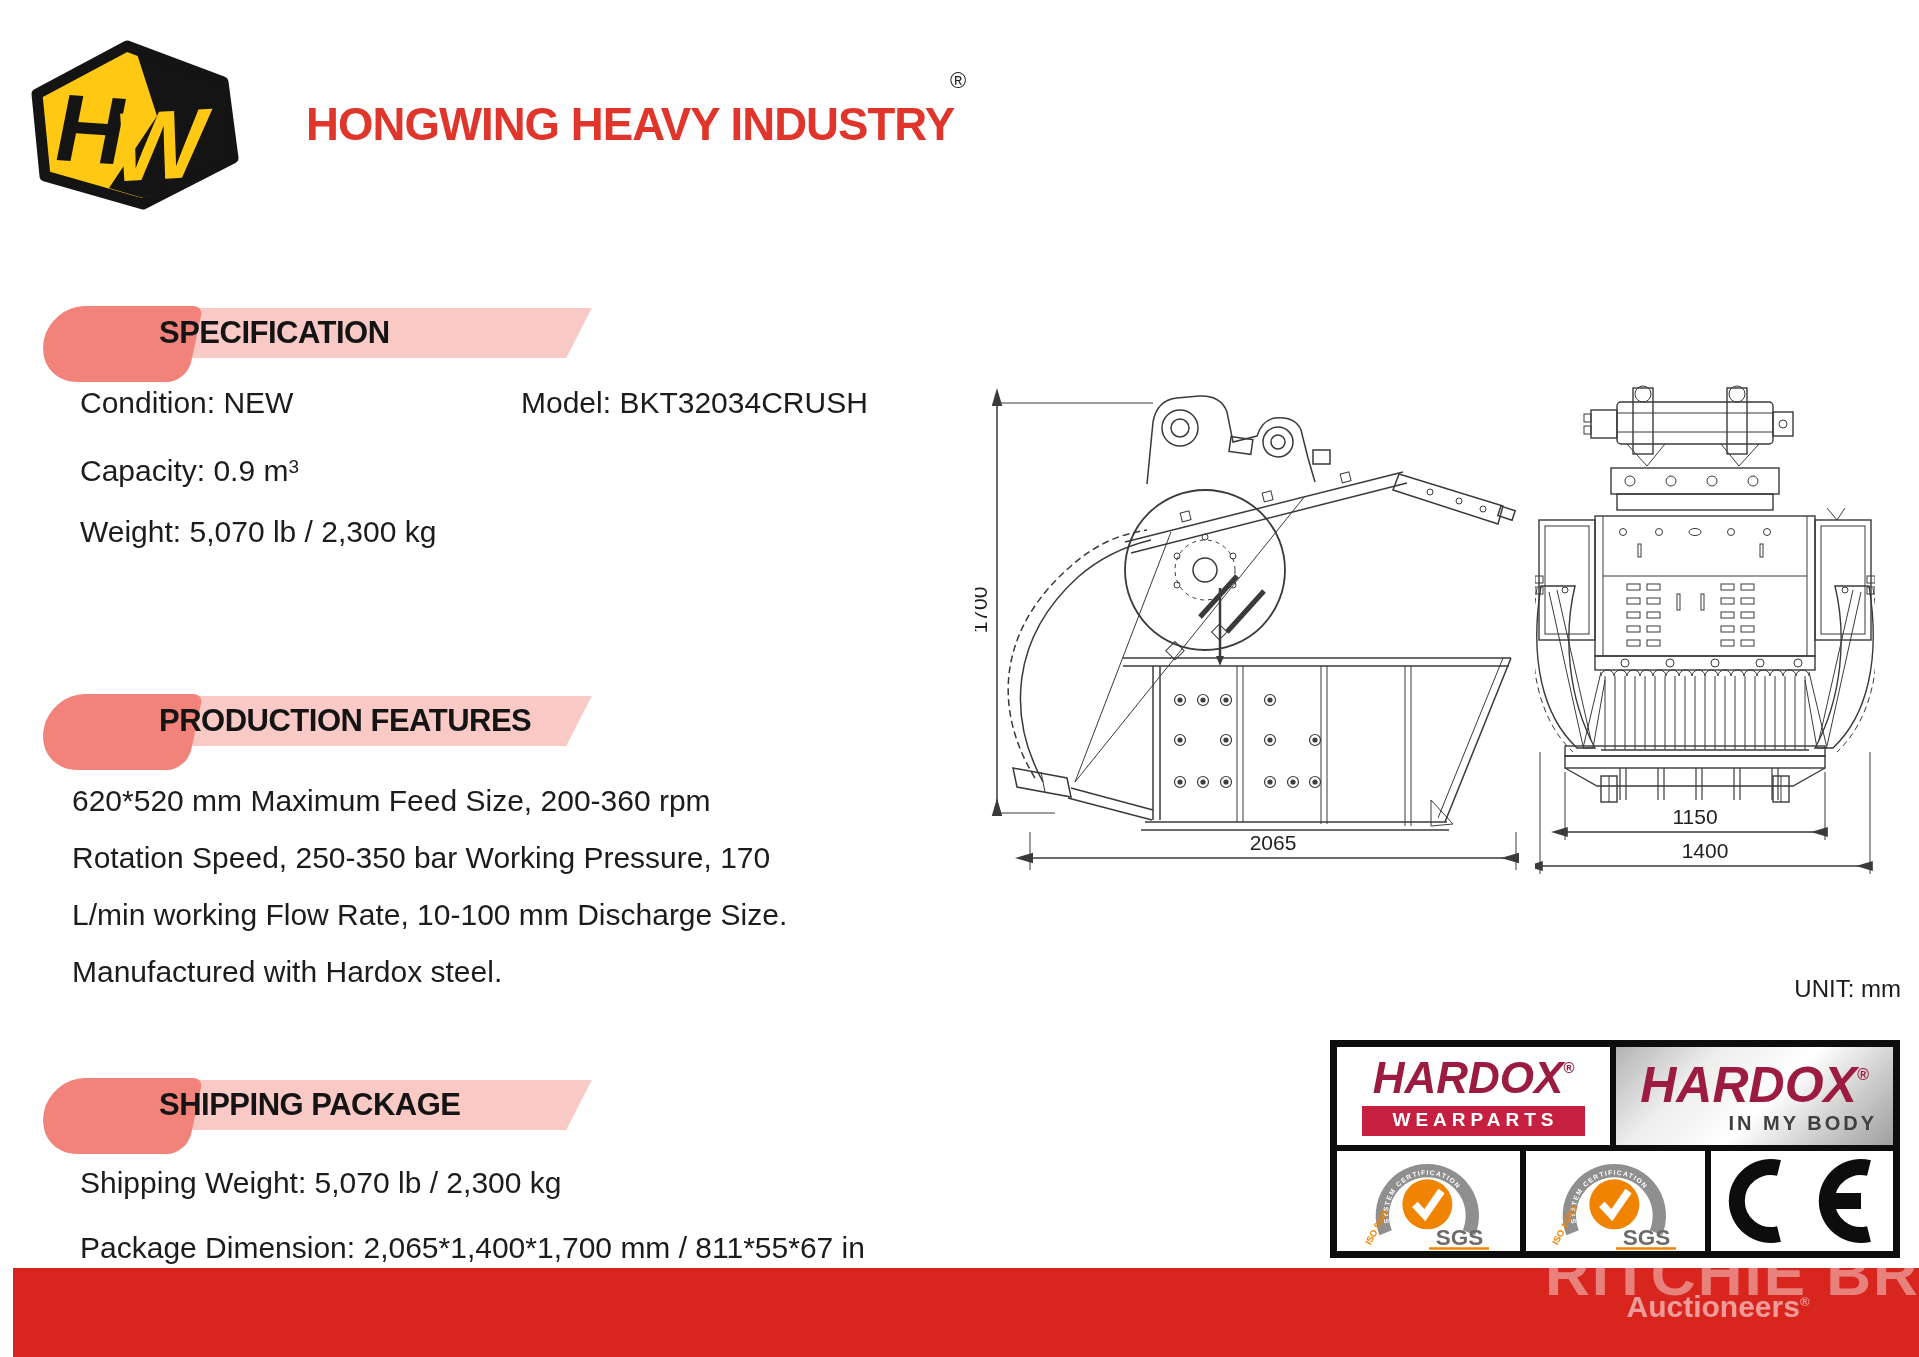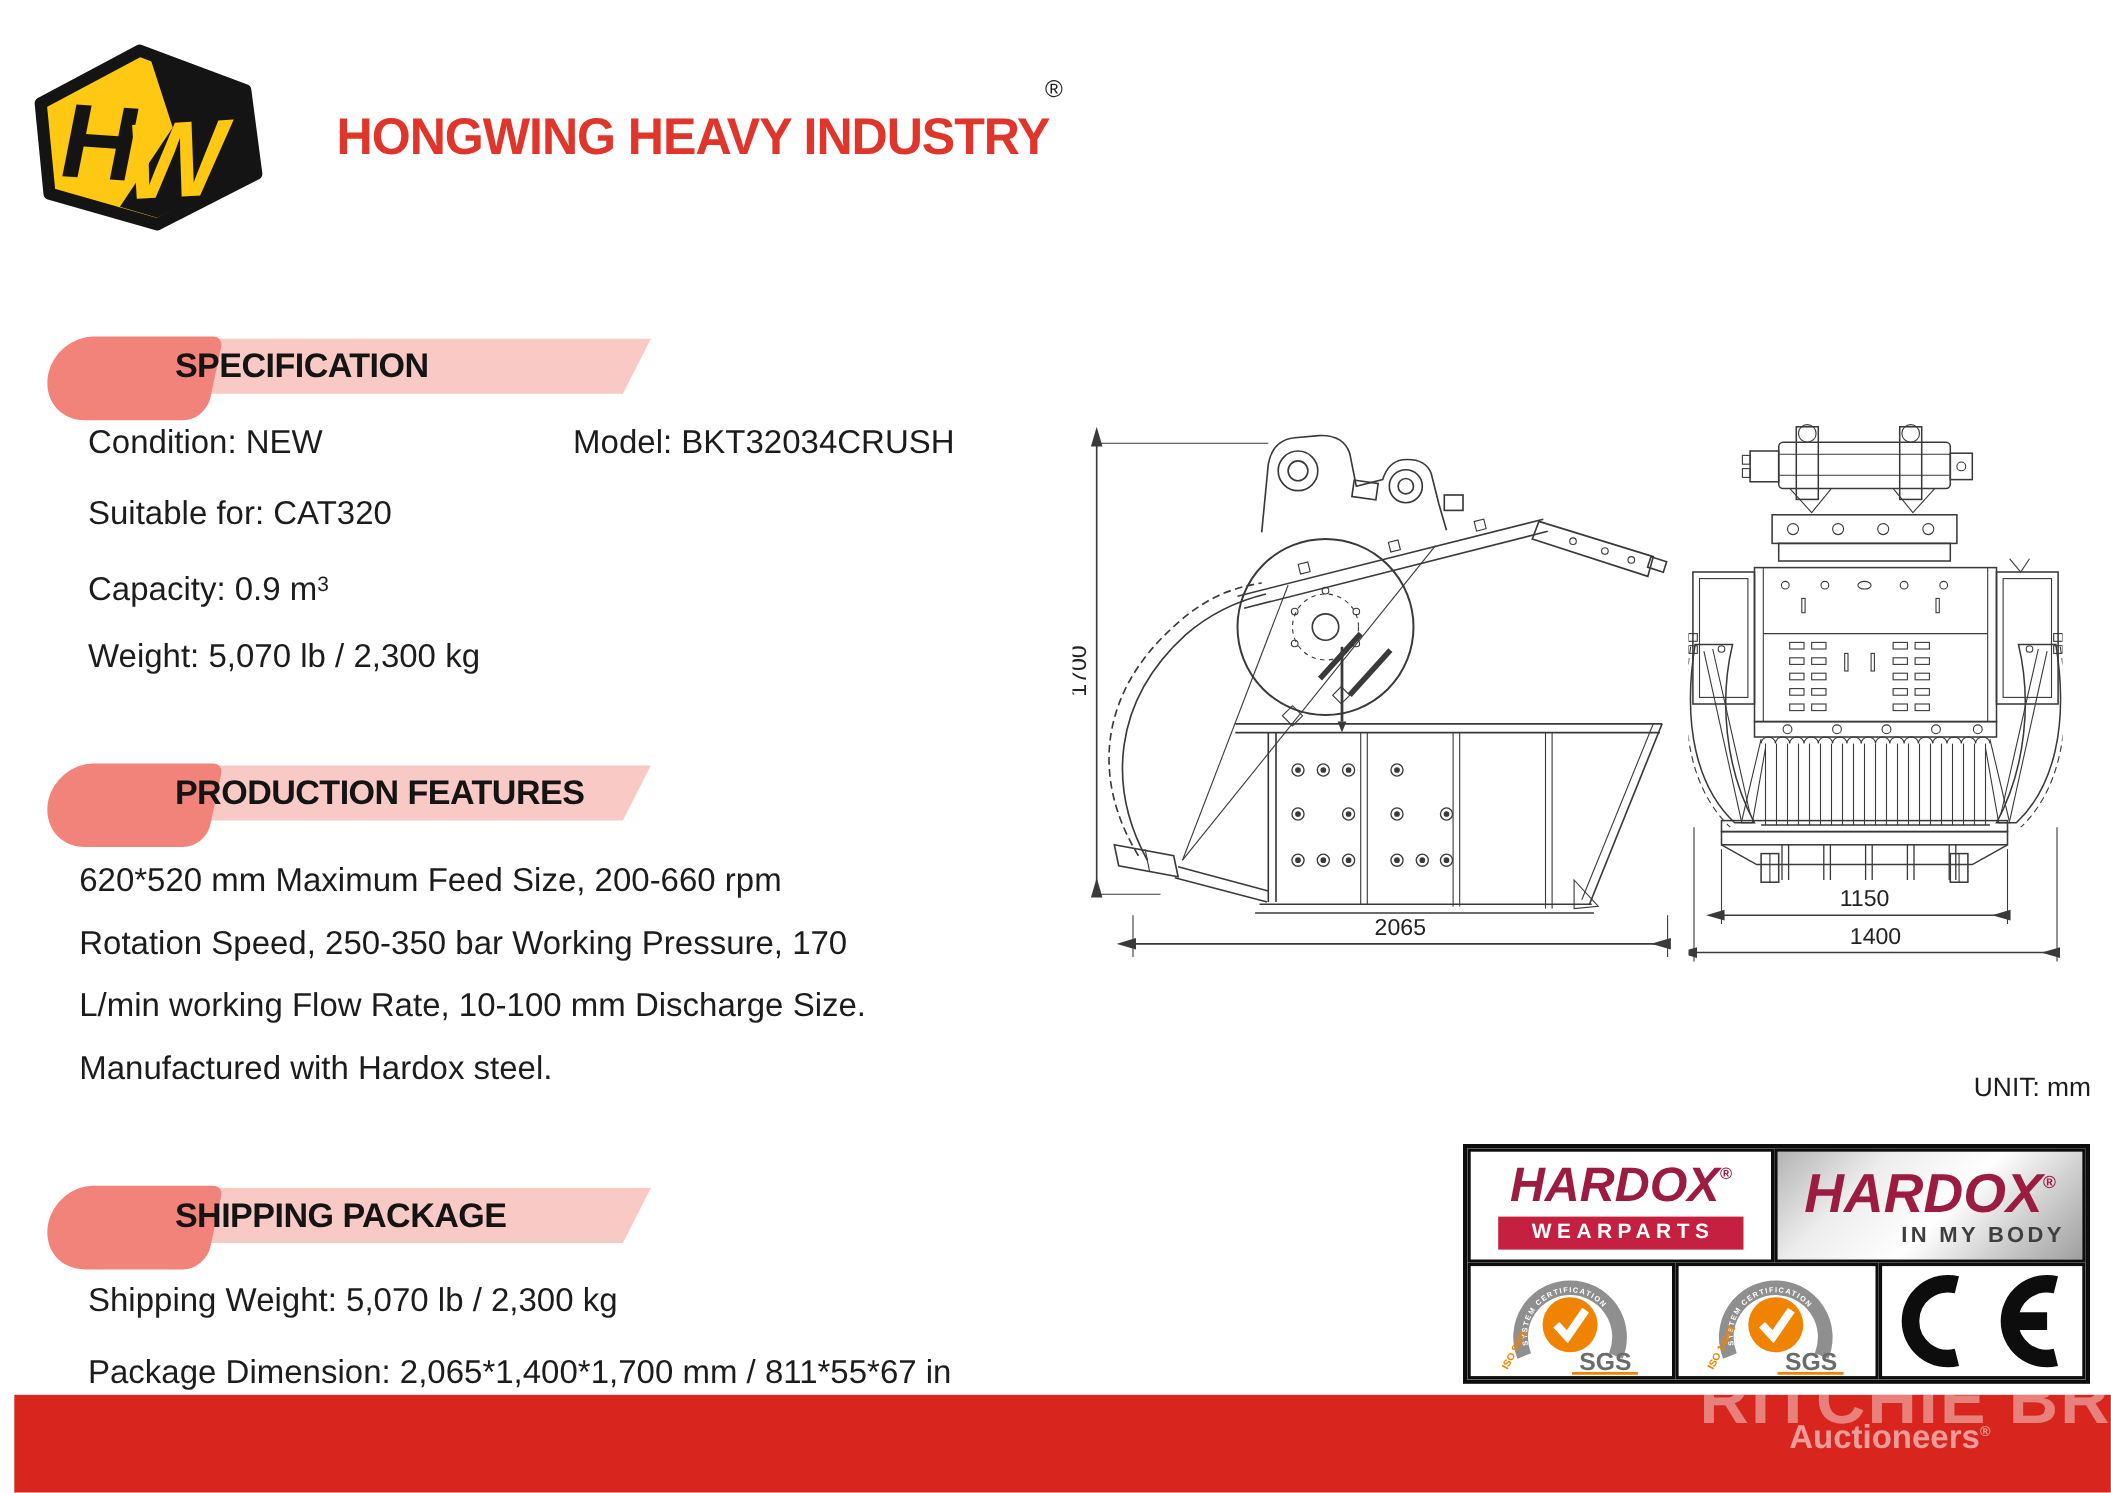--- a/index.html
+++ b/index.html
@@ -76,35 +76,34 @@
   <div class="ribbon-light"></div>
   <div class="ribbon-dark"></div>
   <div class="ribbon-text">SPECIFICATION</div>
 </div>
 
 <div class="abs" style="left:80px;top:386px;width:880px;">
   <div class="body-text" style="height:64px;line-height:34px;position:relative;">
     <span>Condition: NEW</span>
     <span class="abs" style="left:441px;top:0;">Model: BKT32034CRUSH</span>
   </div>
-  <div class="body-text" style="height:65px;line-height:34px;">Suitable for: CAT320</div>
   <div class="body-text" style="height:65px;line-height:34px;">
     <span>Capacity: 0.9 m</span><sup class="cap">3</sup>
   </div>
   <div class="body-text" style="height:65px;line-height:34px;">Weight: 5,070 lb / 2,300 kg</div>
 </div>
 
 <div class="ribbon" style="left:37px;top:694px;">
   <div class="ribbon-light"></div>
   <div class="ribbon-dark"></div>
   <div class="ribbon-text">PRODUCTION FEATURES</div>
 </div>
 
 <div class="abs" style="left:72px;top:772px;width:880px;">
-  <div class="body-text" style="line-height:57px;">620*520 mm Maximum Feed Size, 200-660 rpm</div>
+  <div class="body-text" style="line-height:57px;">620*520 mm Maximum Feed Size, 200-360 rpm</div>
   <div class="body-text" style="line-height:57px;">Rotation Speed, 250-350 bar Working Pressure, 170</div>
   <div class="body-text" style="line-height:57px;">L/min working Flow Rate, 10-100 mm Discharge Size.</div>
   <div class="body-text" style="line-height:57px;">Manufactured with Hardox steel.</div>
 </div>
 
 <div class="ribbon" style="left:37px;top:1078px;">
   <div class="ribbon-light"></div>
   <div class="ribbon-dark"></div>
   <div class="ribbon-text">SHIPPING PACKAGE</div>
 </div>

